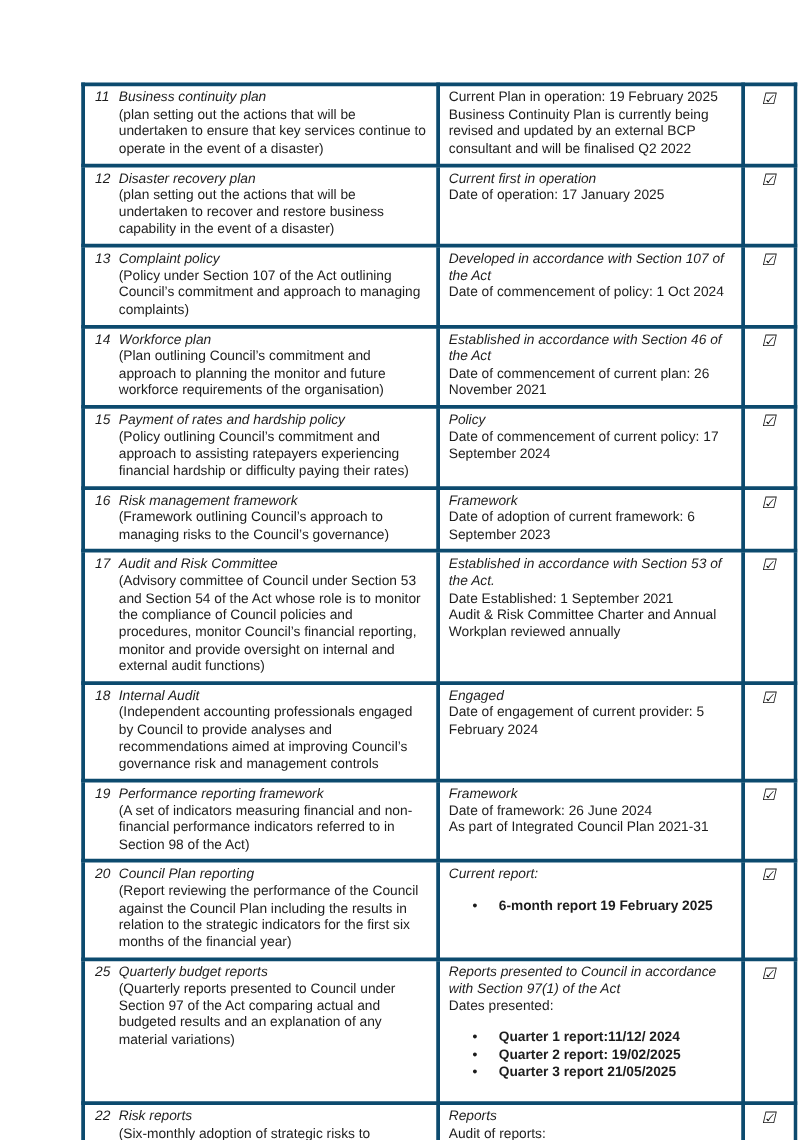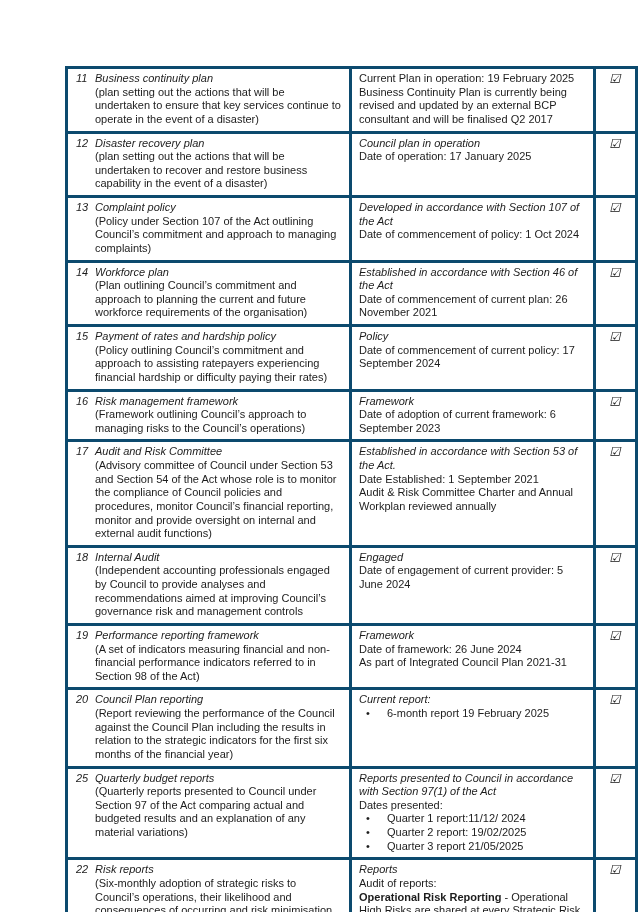--- a/index.html
+++ b/index.html
@@ -18,21 +18,21 @@
   td.c2 { width:228px; padding:3px 6px 4px 7px; }
   td.c3 { width:35px;  padding:3px 2px; text-align:center; }
   .item-flex { display:flex; }
   .num { flex:0 0 19px; font-style:italic; }
   .item-text { flex:1 1 auto; }
   .title { font-weight:normal; font-style:italic; }
   .desc  { }
   .c2 p { margin:0; }
   .c2 > * + * { margin-top:5px; }
   .c2 .italic { font-style:italic; }
-  .c2 ul { margin:0; padding:0; list-style:none; }
+  .c2 ul { margin:12px; padding:0; list-style:none;font-weight:bold; }
   .c2 li { position:relative; padding-left:28px; }
   .c2 li::before { content:"\2022"; position:absolute; left:7px; }
   .lead-bold { font-weight:bold; }
   .checkbox {
     display:inline-block; transform:skewX(-13deg);
     font-size:12.5px; line-height:1; margin-top:1px; color:#111;
   }
 </style>
 </head>
 <body>
@@ -44,36 +44,36 @@
           <div class="item-flex">
             <span class="num">11</span>
             <div class="item-text">
               <div class="title">Business continuity plan</div>
               <div class="desc">(plan setting out the actions that will be undertaken to ensure that key services continue to operate in the event of a disaster)</div>
             </div>
           </div>
         </td>
         <td class="c2">
           <p>Current Plan in operation: 19 February 2025</p>
-          <p>Business Continuity Plan is currently being revised and updated by an external BCP consultant and will be finalised Q2 2017</p>
+          <p>Business Continuity Plan is currently being revised and updated by an external BCP consultant and will be finalised Q2 2022</p>
         </td>
         <td class="c3"><span class="checkbox">☑</span></td>
       </tr>
       <tr style="height: 52px;">
         <td class="c1">
           <div class="item-flex">
             <span class="num">12</span>
             <div class="item-text">
               <div class="title">Disaster recovery plan</div>
               <div class="desc">(plan setting out the actions that will be undertaken to recover and restore business capability in the event of a disaster)</div>
             </div>
           </div>
         </td>
         <td class="c2">
-          <p class="italic">Council plan in operation</p>
+          <p class="italic">Current first in operation</p>
           <p>Date of operation: 17 January 2025</p>
         </td>
         <td class="c3"><span class="checkbox">☑</span></td>
       </tr>
       <tr style="height: 57px;">
         <td class="c1">
           <div class="item-flex">
             <span class="num">13</span>
             <div class="item-text">
               <div class="title">Complaint policy</div>
@@ -86,21 +86,21 @@
           <p>Date of commencement of policy: 1 Oct 2024</p>
         </td>
         <td class="c3"><span class="checkbox">☑</span></td>
       </tr>
       <tr style="height: 57px;">
         <td class="c1">
           <div class="item-flex">
             <span class="num">14</span>
             <div class="item-text">
               <div class="title">Workforce plan</div>
-              <div class="desc">(Plan outlining Council’s commitment and approach to planning the current and future workforce requirements of the organisation)</div>
+              <div class="desc">(Plan outlining Council’s commitment and approach to planning the monitor and future workforce requirements of the organisation)</div>
             </div>
           </div>
         </td>
         <td class="c2">
           <p class="italic">Established in accordance with Section 46 of the Act</p>
           <p>Date of commencement of current plan: 26 November 2021</p>
         </td>
         <td class="c3"><span class="checkbox">☑</span></td>
       </tr>
       <tr style="height: 56px;">
@@ -118,21 +118,21 @@
           <p>Date of commencement of current policy: 17 September 2024</p>
         </td>
         <td class="c3"><span class="checkbox">☑</span></td>
       </tr>
       <tr style="height: 48px;">
         <td class="c1">
           <div class="item-flex">
             <span class="num">16</span>
             <div class="item-text">
               <div class="title">Risk management framework</div>
-              <div class="desc">(Framework outlining Council’s approach to managing risks to the Council’s operations)</div>
+              <div class="desc">(Framework outlining Council’s approach to managing risks to the Council’s governance)</div>
             </div>
           </div>
         </td>
         <td class="c2">
           <p class="italic">Framework</p>
           <p>Date of adoption of current framework: 6 September 2023</p>
         </td>
         <td class="c3"><span class="checkbox">☑</span></td>
       </tr>
       <tr style="height: 90px;">
@@ -157,21 +157,21 @@
           <div class="item-flex">
             <span class="num">18</span>
             <div class="item-text">
               <div class="title">Internal Audit</div>
               <div class="desc">(Independent accounting professionals engaged by Council to provide analyses and recommendations aimed at improving Council’s governance risk and management controls</div>
             </div>
           </div>
         </td>
         <td class="c2">
           <p class="italic">Engaged</p>
-          <p>Date of engagement of current provider: 5 June 2024</p>
+          <p>Date of engagement of current provider: 5 February 2024</p>
         </td>
         <td class="c3"><span class="checkbox">☑</span></td>
       </tr>
       <tr style="height: 56px;">
         <td class="c1">
           <div class="item-flex">
             <span class="num">19</span>
             <div class="item-text">
               <div class="title">Performance reporting framework</div>
               <div class="desc">(A set of indicators measuring financial and non-financial performance indicators referred to in Section 98 of the Act)</div>

